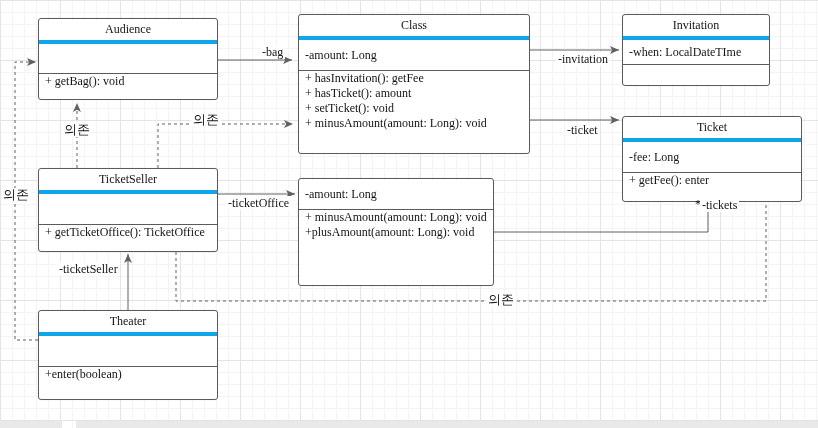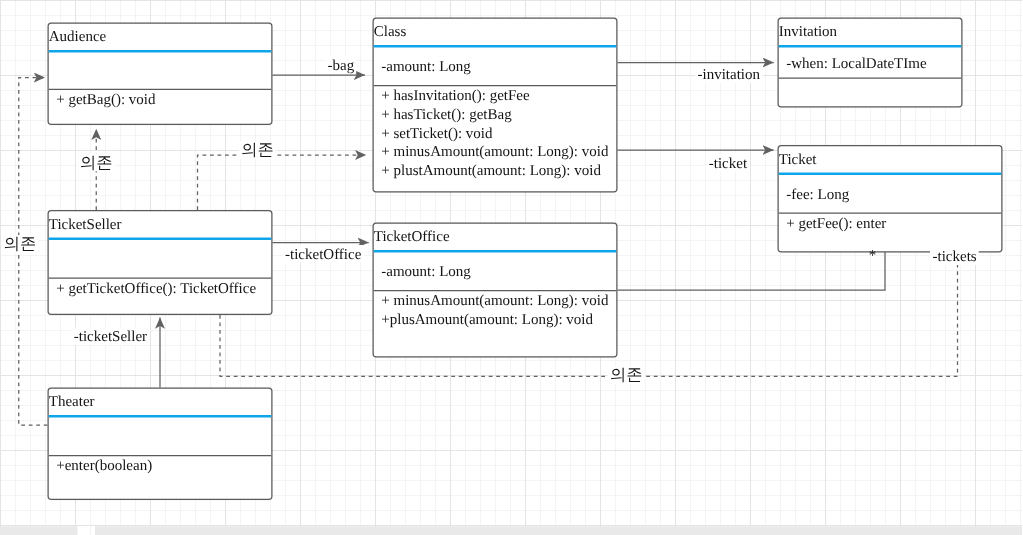--- a/index.html
+++ b/index.html
@@ -16,22 +16,22 @@
     color:#141414;
   }
   svg.wires{position:absolute;left:0;top:0;pointer-events:none;}
   svg.wires path{pointer-events:stroke;}
   .uml{
     position:absolute;box-sizing:border-box;background:#ffffff;
     border:1px solid #5b5b5b;border-radius:3px;
     display:flex;flex-direction:column;font-size:12px;line-height:15px;
     box-shadow:0 0 0 0.5px rgba(0,0,0,0.03);
   }
-  .uml .title{height:21px;min-height:21px;line-height:21px;
-    border-bottom:2px solid #0ea5e9;white-space:nowrap;overflow:hidden;}
+  .uml .title{height:21px;min-height:21px;line-height:21px;text-align:center;
+    border-bottom:4px solid #0ea5e9;white-space:nowrap;overflow:hidden;}
   .uml .attrs{border-bottom:1px solid #5b5b5b;display:flex;flex-direction:column;
     justify-content:center;padding:0 6px;box-sizing:border-box;}
   .uml .methods{flex:1;display:flex;flex-direction:column;justify-content:flex-start;
     padding:0 6px;box-sizing:border-box;}
   .line{white-space:nowrap;overflow:hidden;}
   .elabel{
     position:absolute;font-size:12px;line-height:14px;background:#ffffff;
     padding:0 2px;white-space:nowrap;
   }
   .dep{font-size:13px;}
@@ -64,31 +64,30 @@
   </svg>
 
   <div class="uml" style="left:38px;top:18px;width:180px;height:82px">
     <div class="title">Audience</div>
     <div class="attrs" style="height:30px"></div>
     <div class="methods">
       <div class="line">+ getBag(): void</div>
     </div>
   </div>
 
-  <div class="uml" style="left:298px;top:14px;width:196px;height:140px">
+  <div class="uml" style="left:298px;top:14px;width:232px;height:140px">
     <div class="title">Class</div>
     <div class="attrs" style="height:31px">
       <div class="line">-amount: Long</div>
     </div>
     <div class="methods">
       <div class="line">+ hasInvitation(): getFee</div>
-      <div class="line">+ hasTicket(): getBag</div>
+      <div class="line">+ hasTicket(): amount</div>
       <div class="line">+ setTicket(): void</div>
       <div class="line">+ minusAmount(amount: Long): void</div>
-      <div class="line">+ plustAmount(amount: Long): void</div>
     </div>
   </div>
 
   <div class="uml" style="left:622px;top:14px;width:148px;height:72px">
     <div class="title">Invitation</div>
     <div class="attrs" style="height:25px">
       <div class="line">-when: LocalDateTIme</div>
     </div>
     <div class="methods"></div>
   </div>
@@ -105,21 +104,20 @@
 
   <div class="uml" style="left:38px;top:168px;width:180px;height:84px">
     <div class="title">TicketSeller</div>
     <div class="attrs" style="height:31px"></div>
     <div class="methods">
       <div class="line">+ getTicketOffice(): TicketOffice</div>
     </div>
   </div>
 
   <div class="uml" style="left:298px;top:178px;width:196px;height:108px">
-    <div class="title">TicketOffice</div>
     <div class="attrs" style="height:31px">
       <div class="line">-amount: Long</div>
     </div>
     <div class="methods">
       <div class="line">+ minusAmount(amount: Long): void</div>
       <div class="line">+plusAmount(amount: Long): void</div>
     </div>
   </div>
 
   <div class="uml" style="left:38px;top:310px;width:180px;height:90px">
@@ -129,21 +127,21 @@
       <div class="line">+enter(boolean)</div>
     </div>
   </div>
 
   <div class="elabel" style="left:260px;top:45px">-bag</div>
   <div class="elabel" style="left:556px;top:52px">-invitation</div>
   <div class="elabel" style="left:565px;top:123px">-ticket</div>
   <div class="elabel" style="left:226px;top:196px">-ticketOffice</div>
   <div class="elabel" style="left:57px;top:262px">-ticketSeller</div>
   <div class="elabel mult" style="left:693px;top:197px">*</div>
-  <div class="elabel" style="left:744px;top:198px">-tickets</div>
+  <div class="elabel" style="left:700px;top:198px">-tickets</div>
 
   <div class="elabel dep" style="left:62px;top:123px">의존</div>
   <div class="elabel dep" style="left:191px;top:113px">의존</div>
   <div class="elabel dep" style="left:1px;top:188px">의존</div>
   <div class="elabel dep" style="left:486px;top:293px">의존</div>
 
   <div class="hbar" style="left:0;width:62px"></div>
   <div class="hbar" style="left:76px;right:0"></div>
 </div>
 

